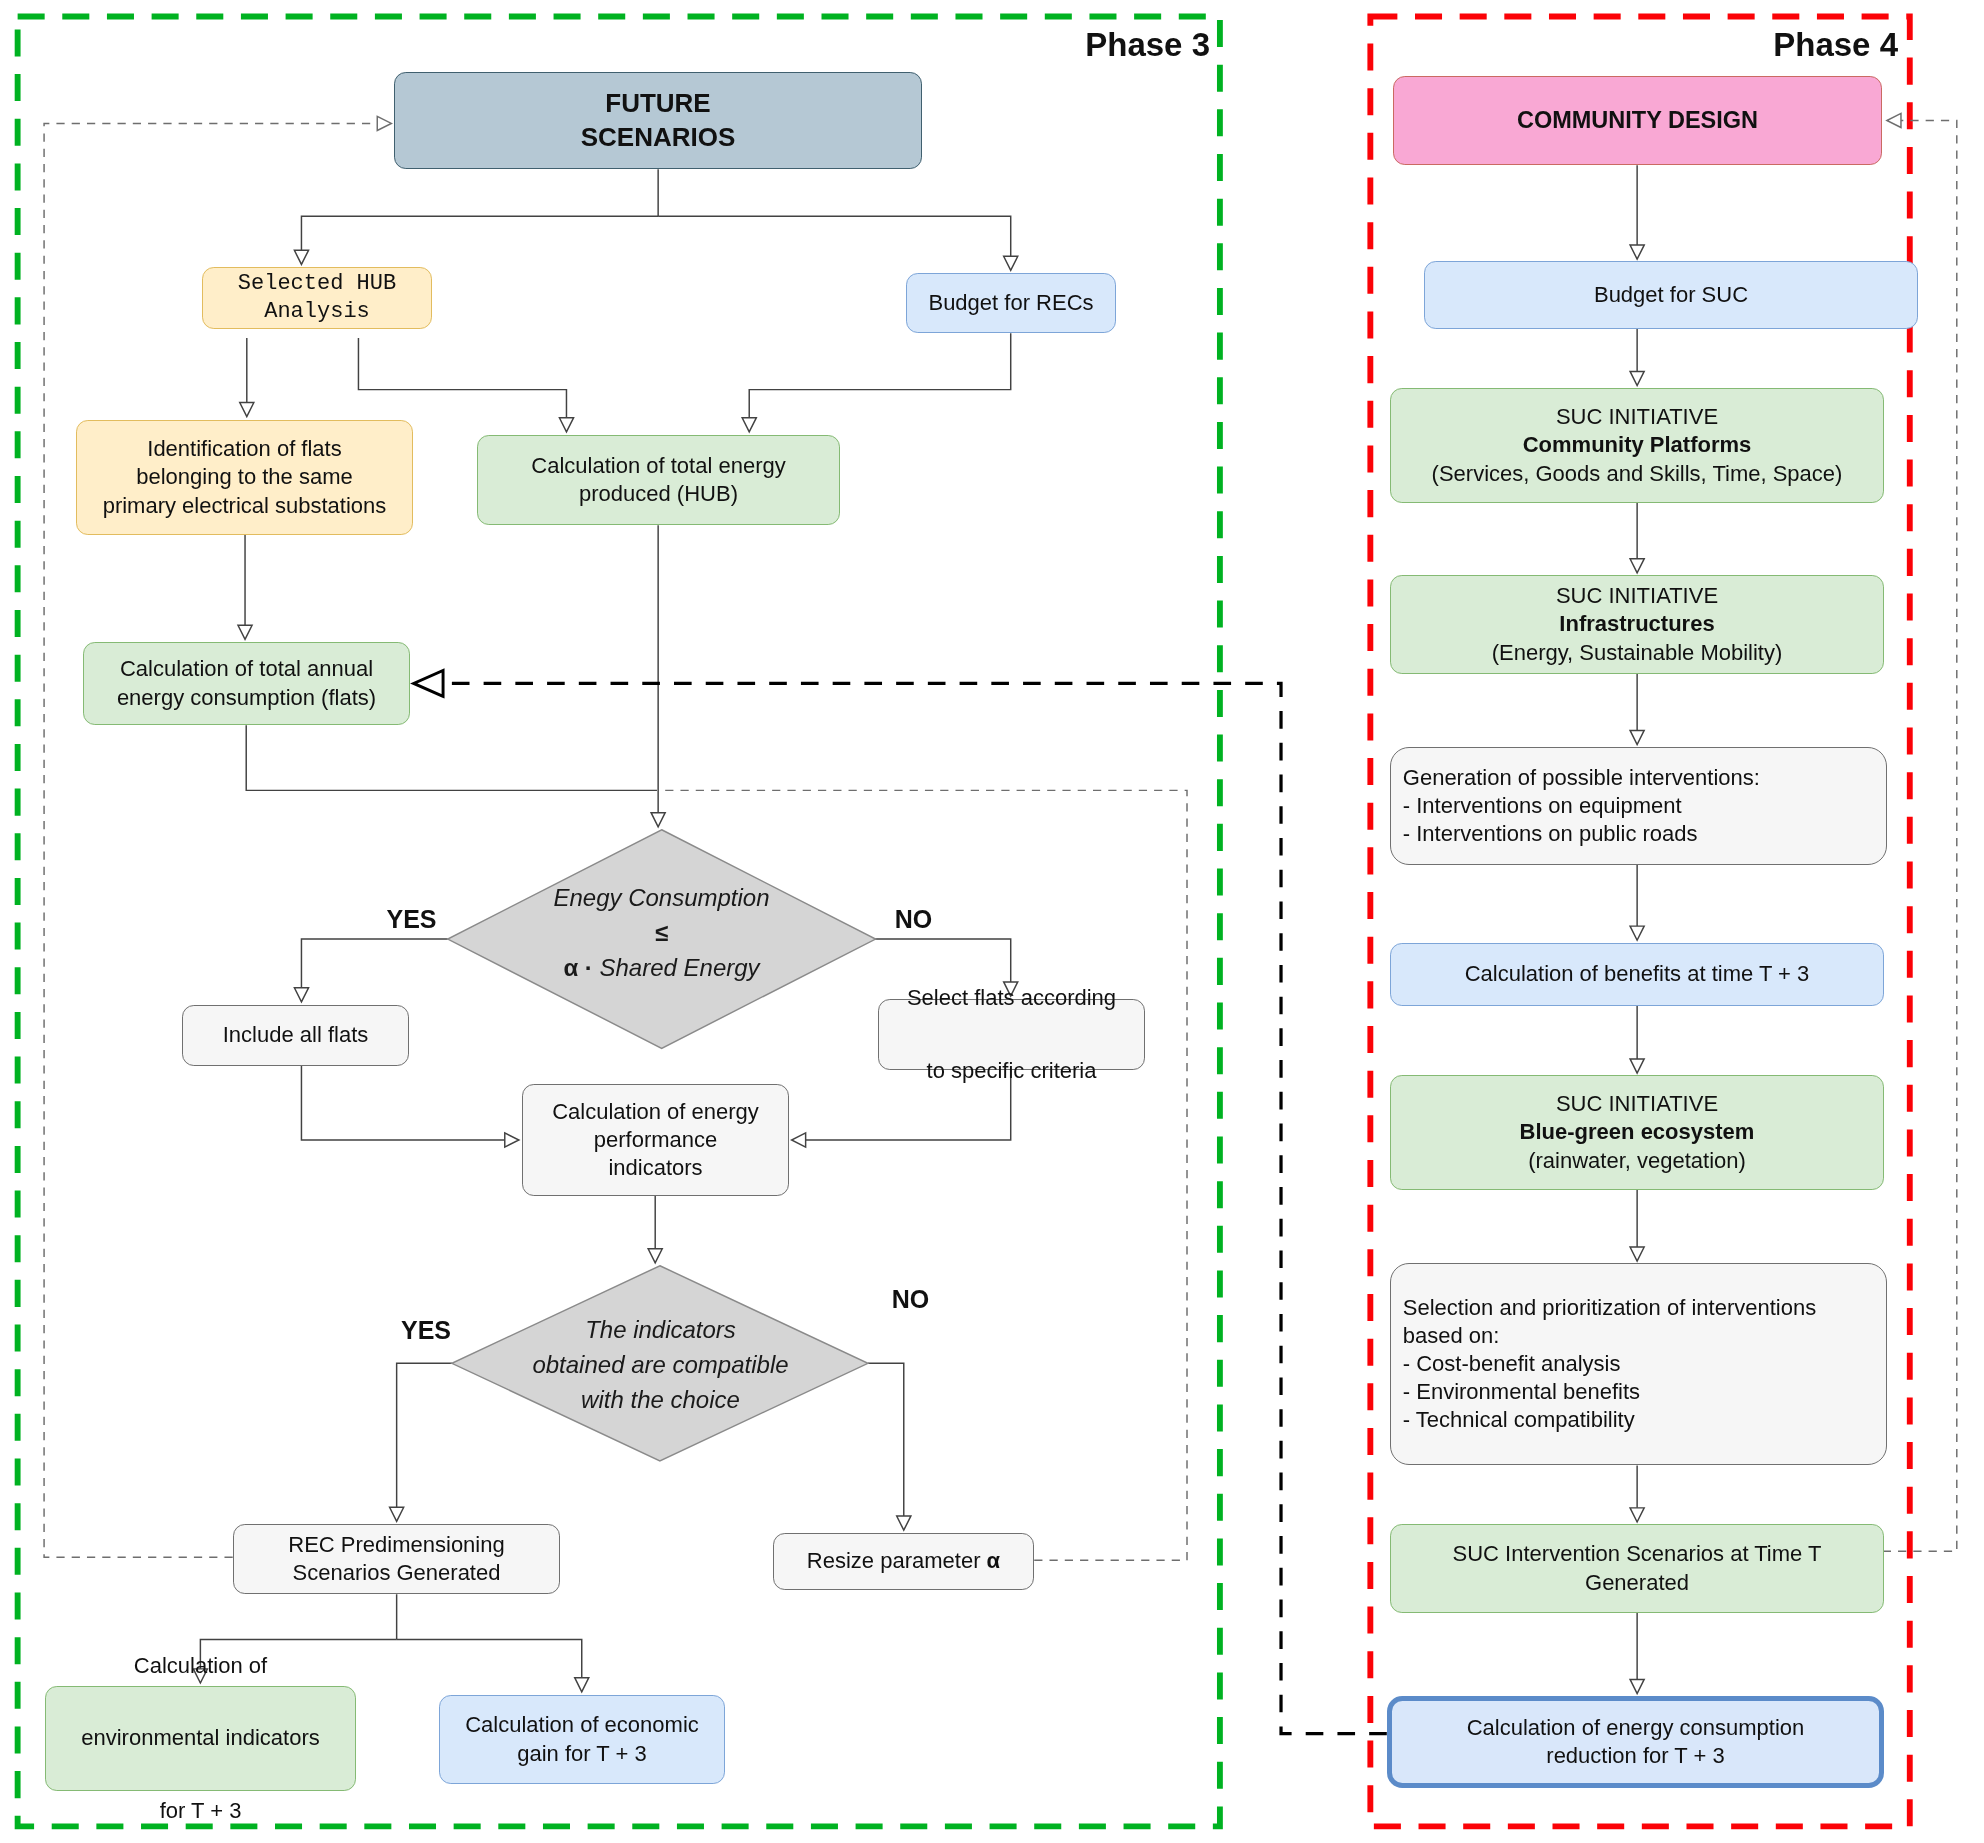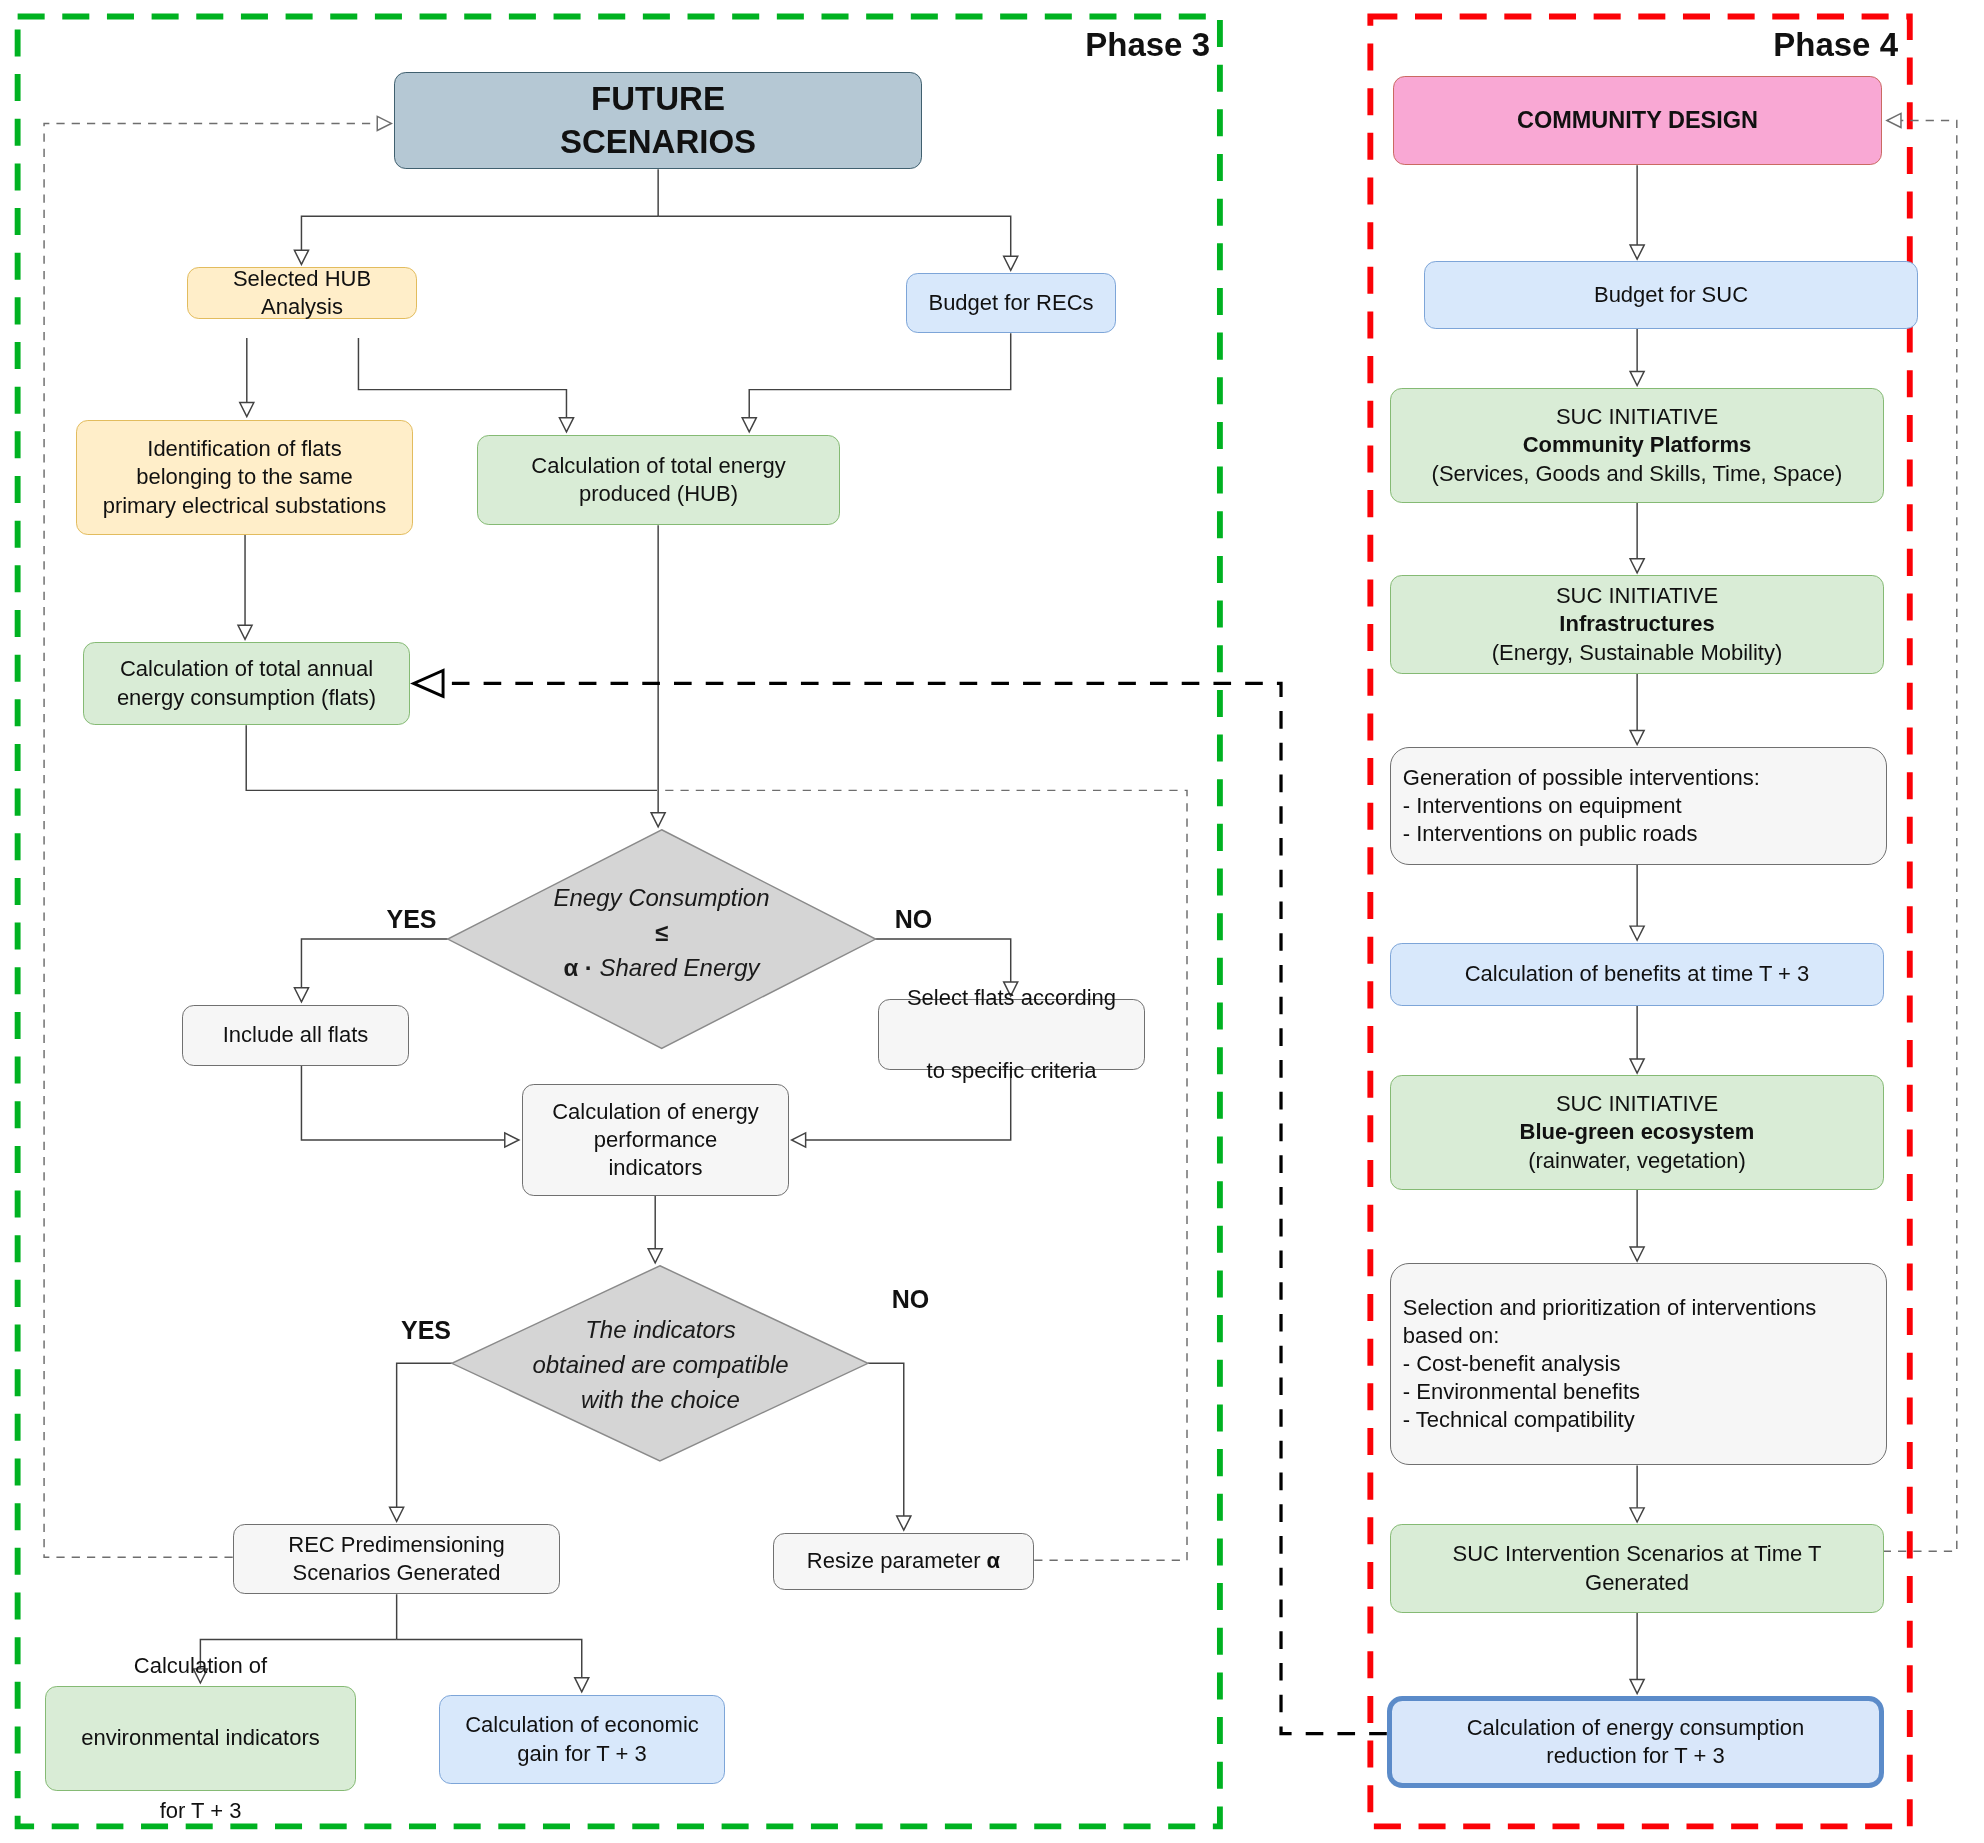--- a/index.html
+++ b/index.html
@@ -15,21 +15,21 @@
   }
   .node .ln{width:100%;}
   .steel{background:#b5c8d4;border-color:#40606f;}
   .yellow{background:#ffeec9;border-color:#e2bc5e;}
   .green{background:#d9ecd6;border-color:#85ba74;}
   .blue{background:#d8e8fb;border-color:#7da5d8;}
   .gray{background:#f6f6f6;border-color:#707070;}
   .pink{background:#f9a8d4;border-color:#ca6a62;justify-content:center;}
   .blueThick{background:#d9e7fa;border:5.3px solid #5b8bc9;border-radius:15.3px;}
   .bold{font-weight:bold;}
-  .big{font-size:33px;font-weight:bold;}
+  .big{font-size:26px;font-weight:bold;}
   .leftalign{align-items:flex-start;text-align:left;padding:5.9px 11.8px;border-radius:19px;}
   .phase-label{position:absolute;font-size:33px;font-weight:bold;text-align:right;}
   .yn{position:absolute;font-size:25px;font-weight:bold;text-align:center;}
   .dtext{position:absolute;display:flex;flex-direction:column;align-items:center;
     font-size:24px;line-height:1.45;text-align:center;color:#1a1a1a;}
   .it{font-style:italic;}
 </style>
 </head>
 <body>
 
@@ -97,21 +97,21 @@
   </svg>
 
   <div class="phase-label" style="left:1040px;top:26.4px;width:170px;">Phase 3</div>
   <div class="phase-label" style="left:1728px;top:26.4px;width:170px;">Phase 4</div>
 
   <div class="node steel" style="left:394px;top:72px;width:528px;height:97px;">
     <div class="ln big">FUTURE</div>
     <div class="ln big">SCENARIOS</div>
   </div>
 
-  <div class="node yellow" style="left:187px;top:267px;width:230px;height:52px;">
+  <div class="node yellow" style="left:202px;top:267px;width:230px;height:62px;font-family:Liberation Mono, monospace;">
     <div class="ln">Selected HUB</div>
     <div class="ln">Analysis</div>
   </div>
 
   <div class="node blue" style="left:906px;top:273px;width:210px;height:60px;">
     <div class="ln">Budget for RECs</div>
   </div>
 
   <div class="node yellow" style="left:76px;top:420px;width:337px;height:115px;text-align:center;">
     <div class="ln">Identification of flats</div>

